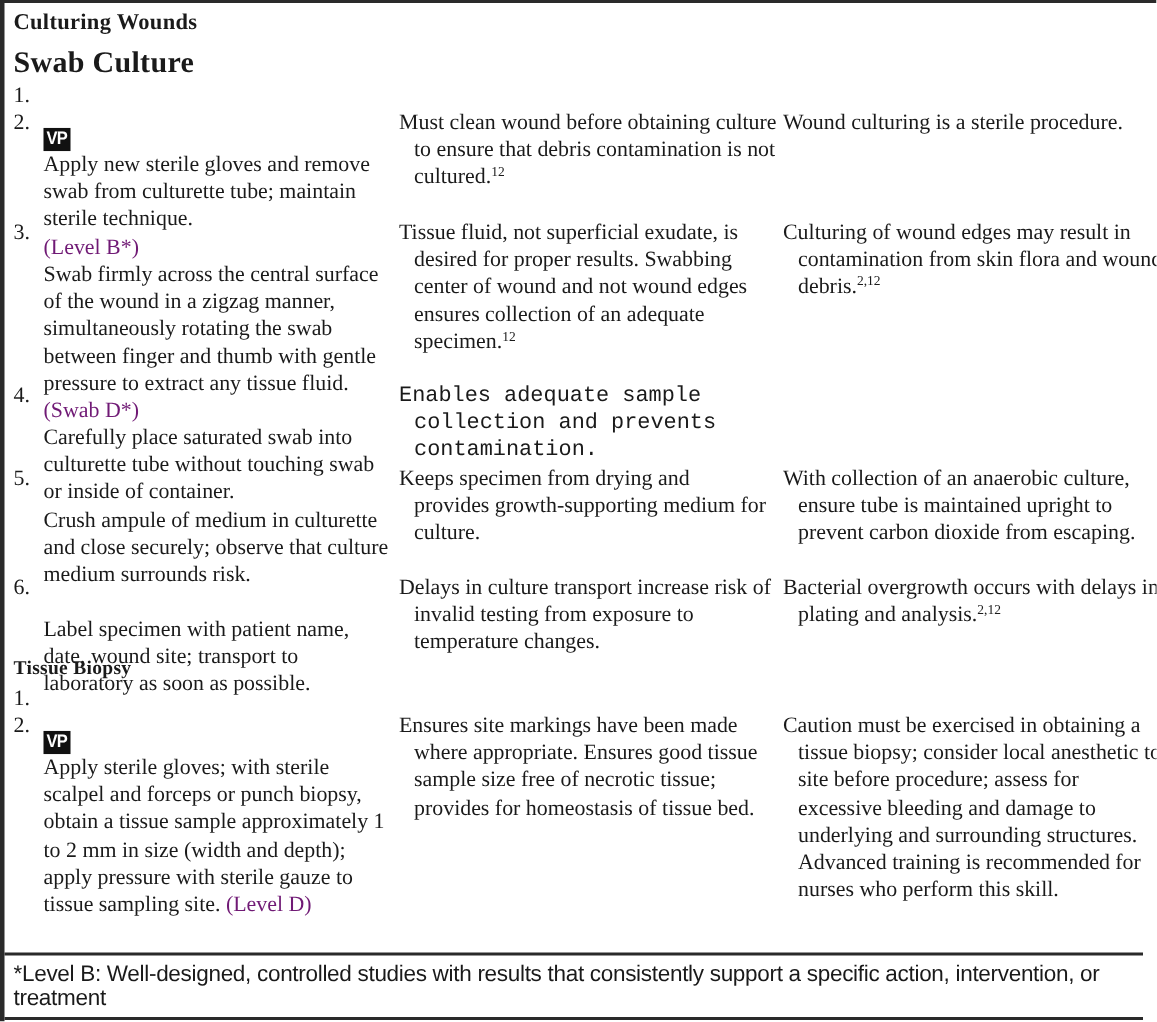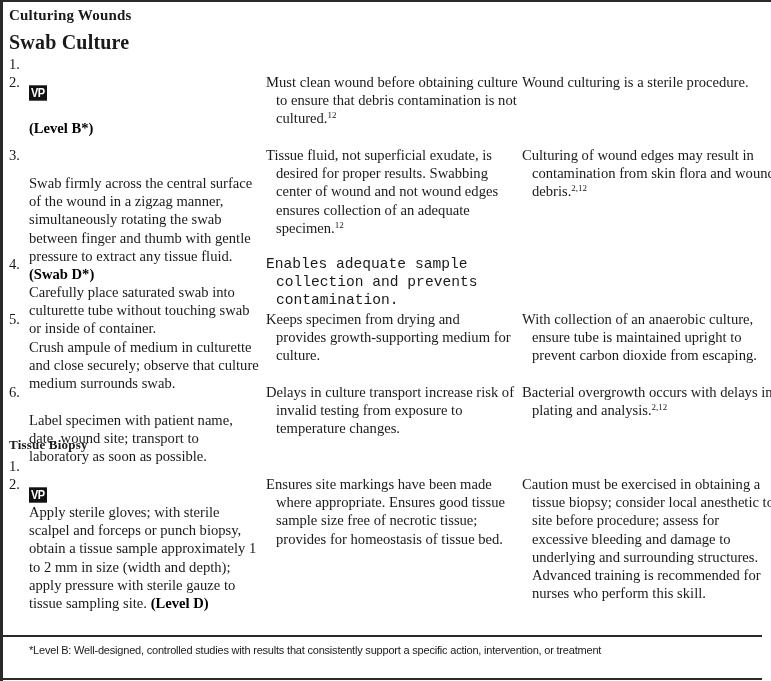--- a/index.html
+++ b/index.html
@@ -12,28 +12,28 @@
   .subhead { position: absolute; left: 9px; font-weight: bold; font-size: 20px; letter-spacing: 0.2px; }
   .row { position: absolute; left: 0; width: 771px; font-size: 14.6px; line-height: 18.2px; }
   .col { position: absolute; top: 0; }
   .c1 { left: 9px; width: 250px; }
   .c2 { left: 266px; width: 248px; }
   .c3 { left: 522px; width: 245px; }
   .step { display: flex; }
   .num { width: 20px; flex: none; }
   .txt { flex: 1; margin-top: 28px; }
   .hang { padding-left: 10px; text-indent: -10px; }
-  .level { color: #000000; font-weight: bold; }
+  .level { color: #701a75; font-weight: normal; }
   sup { font-size: 9px; vertical-align: 5px; line-height: 0; }
   .vp { display: inline-block; background: #111; color: #fff; font-family: "Liberation Sans", sans-serif;
         font-weight: bold; font-size: 11px; line-height: 14px; padding: 0 2px; letter-spacing: -0.5px;
         transform: scaleY(1.1); }
   .foot-rule { position: absolute; left: 3px; width: 759px; height: 2px; background: #2a2a2a; }
-  .foot { position: absolute; left: 9px; font-family: "Liberation Sans", sans-serif; font-size: 11px;
-          line-height: 16px; color: #1a1a1a; letter-spacing: -0.2px; margin-left: 20px; }
+  .foot { position: absolute; left: 9px; font-family: "Liberation Sans", sans-serif; font-size: 15px;
+          line-height: 16px; color: #1a1a1a; letter-spacing: -0.2px; }
 </style>
 </head>
 <body>
 
 <div class="frame">
   <div class="top-rule"></div>
   <div class="left-rule"></div>
 
   <div class="title">Culturing Wounds</div>
 
@@ -42,21 +42,21 @@
   <div class="row" style="top:55px;">
     <div class="col c1 step">
       <span class="num">1.</span>
       <span class="txt"><span class="vp">VP</span></span>
     </div>
   </div>
 
   <div class="row" style="top:73px;">
     <div class="col c1 step">
       <span class="num">2.</span>
-      <span class="txt" style="width:220px;"><br><span class="level">(Level B*)</span></span>
+      <span class="txt" style="width:220px;"><span>Apply new sterile gloves and remove swab from culturette tube; maintain sterile technique.</span><br><span class="level">(Level B*)</span></span>
     </div>
     <div class="col c2 hang"><span>Must clean wound before obtaining culture to ensure that debris contamination is not cultured.</span><sup>12</sup></div>
     <div class="col c3 hang"><span>Wound culturing is a sterile procedure.</span></div>
   </div>
 
   <div class="row" style="top:146px;">
     <div class="col c1 step">
       <span class="num">3.</span>
       <span class="txt"><span>Swab firmly across the central surface of the wound in a zigzag manner, simultaneously rotating the swab between finger and thumb with gentle pressure to extract any tissue fluid.</span> <span class="level">(Swab D*)</span></span>
     </div>
@@ -68,21 +68,21 @@
     <div class="col c1 step">
       <span class="num">4.</span>
       <span class="txt">Carefully place saturated swab into culturette tube without touching swab or inside of container.</span>
     </div>
     <div class="col c2 hang" style="width:225px;font-family:Liberation Mono, monospace;"><span>Enables adequate sample collection and prevents contamination.</span></div>
   </div>
 
   <div class="row" style="top:310px;">
     <div class="col c1 step">
       <span class="num">5.</span>
-      <span class="txt">Crush ampule of medium in culturette and close securely; observe that culture medium surrounds swab.</span>
+      <span class="txt">Crush ampule of medium in culturette and close securely; observe that culture medium surrounds risk.</span>
     </div>
     <div class="col c2 hang" style="width:235px;"><span>Keeps specimen from drying and provides growth-supporting medium for culture.</span></div>
     <div class="col c3 hang"><span>With collection of an anaerobic culture, ensure tube is maintained upright to prevent carbon dioxide from escaping.</span></div>
   </div>
 
   <div class="row" style="top:383px;">
     <div class="col c1 step">
       <span class="num">6.</span>
       <span class="txt">Label specimen with patient name, date, wound site; transport to laboratory as soon as possible.</span>
     </div>

